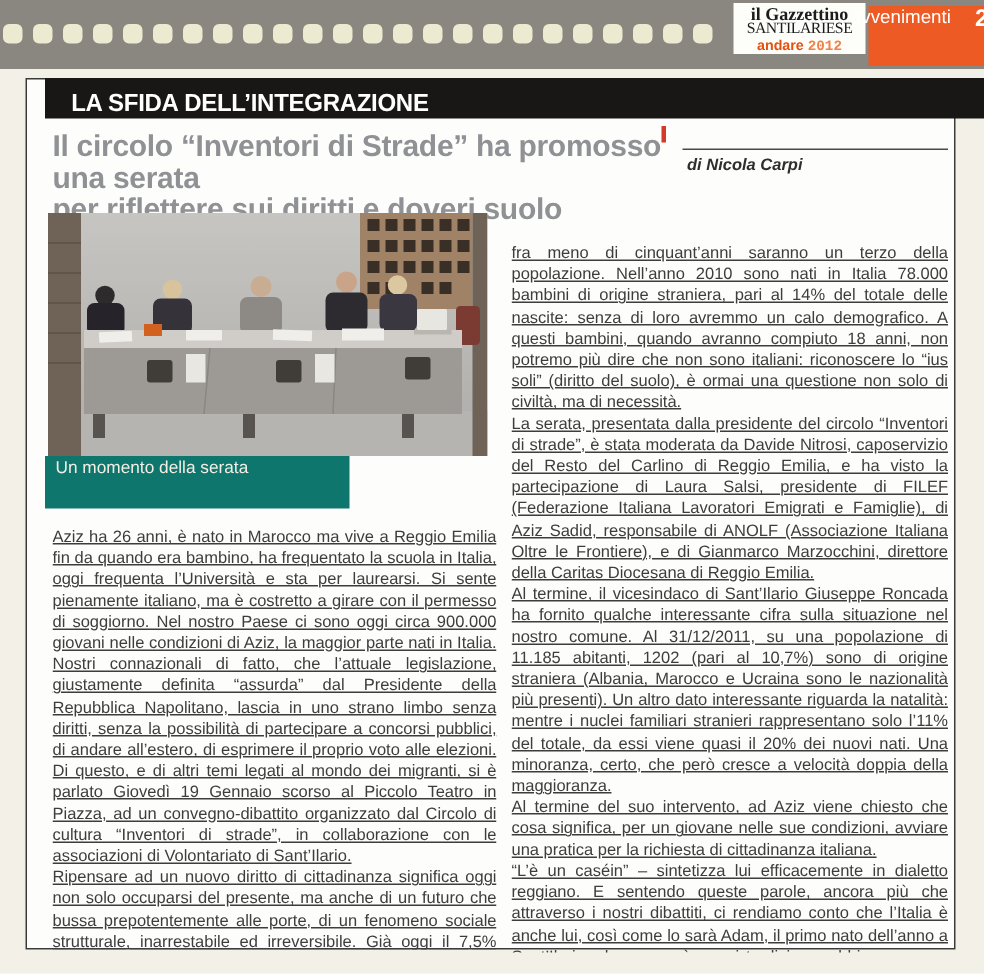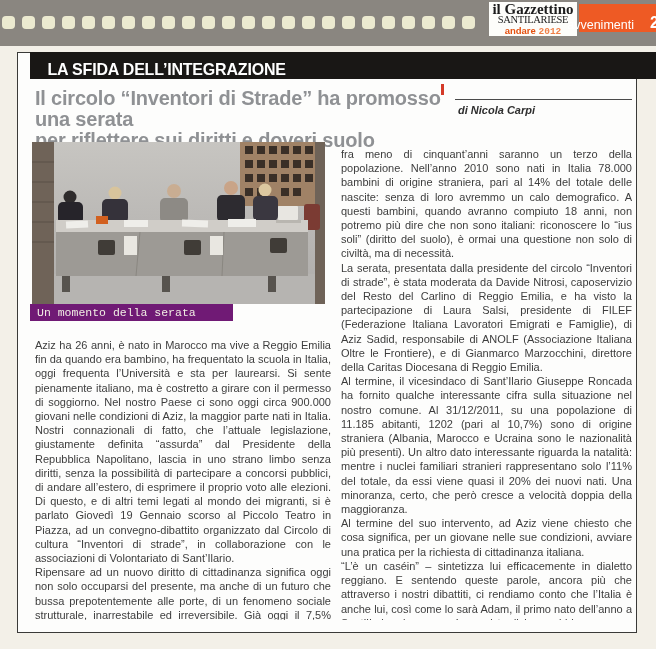--- a/index.html
+++ b/index.html
@@ -4,46 +4,46 @@
 <style>
   html,body{margin:0;padding:0;}
   body{width:656px;height:649px;overflow:hidden;background:#f3f0e8;font-family:"Liberation Sans",sans-serif;position:relative;}
   .abs{position:absolute;}
 
   
   .masthead{left:0;top:0;width:656px;height:46px;background:#8a8680;}
   .filmstrip{left:2px;top:16px;width:486px;height:14px;display:flex;gap:7px;overflow:hidden;}
   .dot{flex:0 0 13px;height:13px;border-radius:4px;background:#ecead0;}
   .paper-badge{left:489px;top:2px;width:88px;height:34px;background:#fdfdfa;text-align:center;padding-top:2px;box-sizing:border-box;}
-  .paper-title1{font-family:"Liberation Serif",serif;font-weight:bold;font-size:15px;line-height:10px;color:#1c1c1c;}
+  .paper-title1{font-family:"Liberation Serif",serif;font-weight:bold;font-size:12px;line-height:10px;color:#1c1c1c;}
   .paper-title2{font-family:"Liberation Serif",serif;font-weight:normal;font-size:10.5px;line-height:11px;letter-spacing:-0.3px;color:#1c1c1c;}
   .paper-date{font-size:9.5px;line-height:11px;font-weight:bold;}
   .paper-date .month{color:#e5500f;}
   .paper-date .year{color:#f08049;font-family:Liberation Mono, monospace;}
-  .section-badge{left:579px;top:4px;width:77px;height:28px;background:#ee5a24;color:#fff;display:flex;align-items:flex-end;justify-content:center;gap:16px;}
+  .section-badge{left:579px;top:4px;width:77px;height:40px;background:#ee5a24;color:#fff;display:flex;align-items:flex-start;justify-content:center;gap:16px;}
   .section-label{font-size:12.5px;}
   .page-number{font-size:16px;font-weight:bold;}
 
   
   .article-box{left:17px;top:52px;width:620px;height:581px;background:#fdfdfc;border:1px solid #3a3a38;box-sizing:border-box;}
   .kicker-bar{left:30px;top:52px;width:626px;height:27px;background:#191715;color:#fff;display:flex;align-items:flex-end;}
   .kicker-text{font-weight:bold;font-size:16.5px;letter-spacing:-0.2px;padding-left:18px;transform:scaleX(0.97);transform-origin:left;}
 
   .subhead{left:35px;top:88px;width:420px;color:#8f9194;font-weight:bold;font-size:20px;line-height:21px;letter-spacing:-0.2px;}
   .red-tick{left:441px;top:84px;width:3px;height:11px;background:#d43a28;}
   .byline-rule{left:455px;top:99px;width:177px;height:1px;background:#4a4a4a;}
   .byline{left:458px;top:104px;font-size:11px;font-weight:bold;color:#2e2e2e;font-style:italic;}
 
   .photo{left:32px;top:142px;width:293px;height:162px;display:block;}
-  .caption-bar{left:30px;top:304px;width:203px;height:17px;background:#701a75;color:#f1eee4;font-family:Liberation Mono, monospace;font-size:11.5px;line-height:17px;padding-left:7px;box-sizing:border-box;}
+  .caption-bar{left:30px;top:304px;width:203px;height:35px;background:#0f766e;color:#f1eee4;font-family:Liberation Sans, sans-serif;font-size:11.5px;line-height:17px;padding-left:7px;box-sizing:border-box;}
 
   .col{font-size:11px;line-height:14.2px;color:#3d3d3d;text-align:justify;overflow:hidden;}
   .col p{margin:0;}
-  .col-left{left:35px;top:338px;width:296px;height:282px;}
-  .col-right{left:341px;top:147px;width:291px;height:473px;}
+  .col-left{left:35px;top:351px;width:296px;height:282px;text-decoration:underline;}
+  .col-right{left:341px;top:162px;width:291px;height:473px;text-decoration:underline;}
 </style>
 </head>
 <body>
 
 <div class="abs masthead">
   <div class="abs filmstrip">
       <span class="dot"></span>
       <span class="dot"></span>
       <span class="dot"></span>
       <span class="dot"></span>

